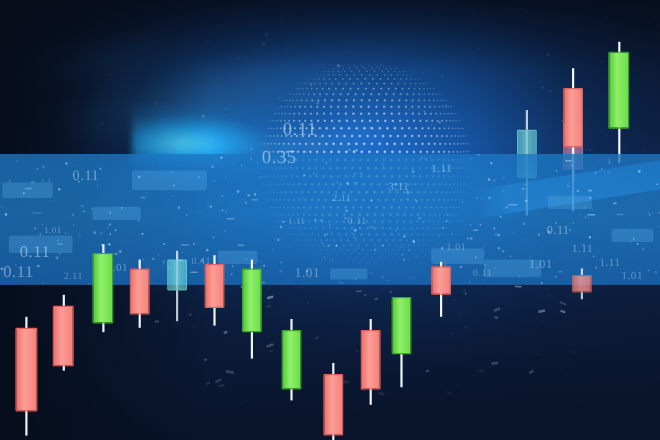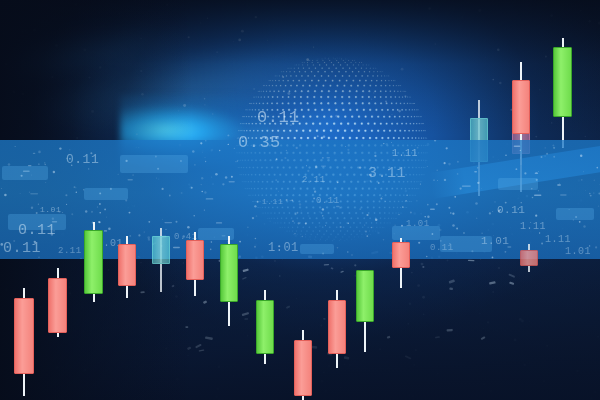--- a/index.html
+++ b/index.html
@@ -61,21 +61,21 @@
   .globe svg { display: block; }
 
   
   .particles { position: absolute; inset: 0; }
   .particles svg { display: block; }
 
   
   .num {
     position: absolute;
     color: rgba(215,238,255,0.50);
-    font-family: Liberation Mono, monospace;
+    font-family: Liberation Serif, serif;
     white-space: nowrap;
     letter-spacing: 0.5px;
   }
 
   
   .candle { position: absolute; }
   .candle .wick {
     position: absolute;
     left: 50%;
     width: 2px;
@@ -1960,21 +1960,21 @@
         <div class="band-slab" style="left: 120px; top: 15px; width: 68px; height: 18px;"></div>
         <div class="band-slab" style="left: 198px; top: 88px; width: 36px; height: 12px;"></div>
         <div class="band-slab" style="left: 392px; top: 86px; width: 48px; height: 14px;"></div>
         <div class="band-slab" style="left: 440px; top: 96px; width: 52px; height: 16px;"></div>
         <div class="band-slab" style="left: 498px; top: 38px; width: 40px; height: 12px;"></div>
         <div class="band-slab" style="left: 556px; top: 68px; width: 38px; height: 12px;"></div>
         <div class="band-slab" style="left: 300px; top: 104px; width: 34px; height: 10px;"></div>
       </div>
     <div id="band-numbers">
         <div class="num" style="left: 392px; top: 8px; font-size: 10px; color: rgba(225, 243, 255, 0.45);">1.11</div>
-        <div class="num" style="left: 368px; top: 25px; font-size: 15px; color: rgba(225, 243, 255, 0.4);">3.11</div>
+        <div class="num" style="left: 353px; top: 25px; font-size: 10px; color: rgba(225, 243, 255, 0.4);">3.11</div>
         <div class="num" style="left: 66px; top: 12px; font-size: 13px; color: rgba(225, 243, 255, 0.42);">0.11</div>
         <div class="num" style="left: 40px; top: 65px; font-size: 8px; color: rgba(225, 243, 255, 0.4);">1.01</div>
         <div class="num" style="left: 18px; top: 82px; font-size: 15px; color: rgba(225, 243, 255, 0.48);">0.11</div>
         <div class="num" style="left: 3px; top: 100px; font-size: 15px; color: rgba(225, 243, 255, 0.44);">0.11</div>
         <div class="num" style="left: 97px; top: 98px; font-size: 10px; color: rgba(225, 243, 255, 0.38);">1.01</div>
         <div class="num" style="left: 302px; top: 35px; font-size: 9px; color: rgba(225, 243, 255, 0.36);">2.11</div>
         <div class="num" style="left: 262px; top: 57px; font-size: 8px; color: rgba(225, 243, 255, 0.34);">1.11</div>
         <div class="num" style="left: 316px; top: 56px; font-size: 9px; color: rgba(225, 243, 255, 0.34);">0.11</div>
         <div class="num" style="left: 58px; top: 106px; font-size: 9px; color: rgba(225, 243, 255, 0.34);">2.11</div>
         <div class="num" style="left: 174px; top: 92px; font-size: 9px; color: rgba(225, 243, 255, 0.34);">0.41</div>

